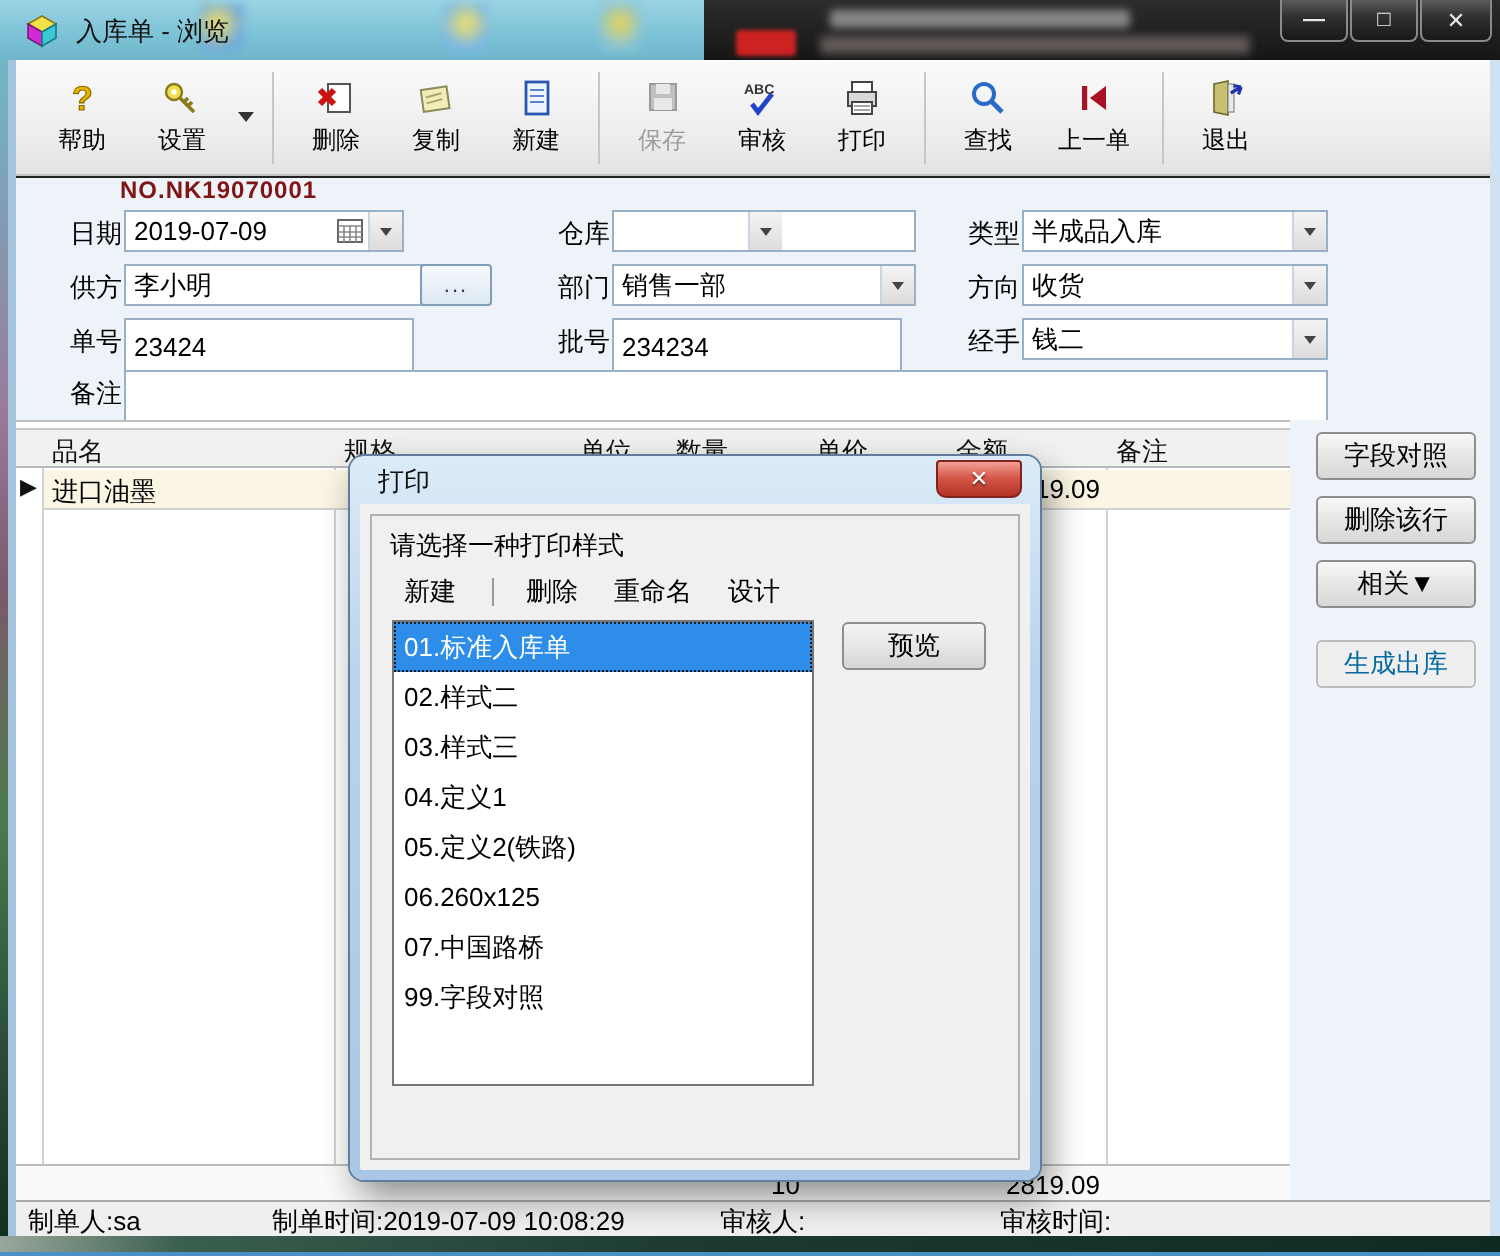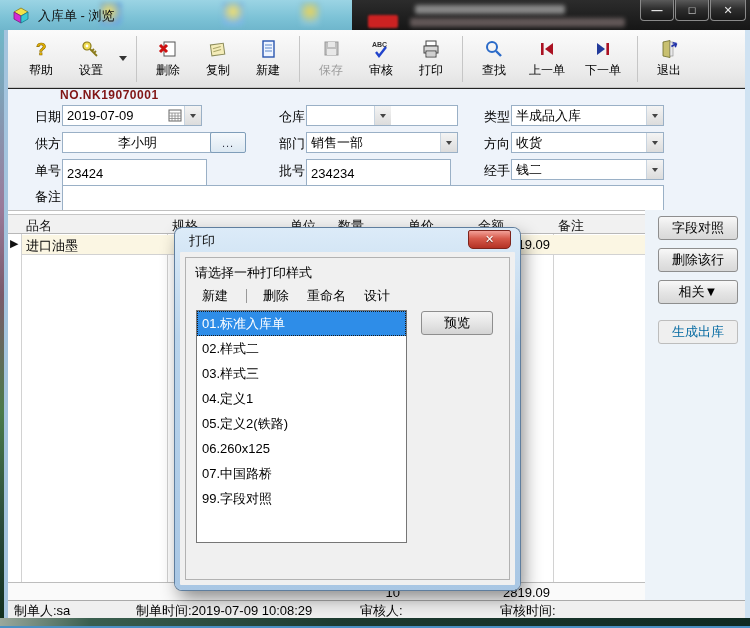--- a/index.html
+++ b/index.html
@@ -235,29 +235,20 @@
   </div>
   <div class="tbtn" style="width:56px">
     <span class="ticon">
       <svg width="20" height="20" viewBox="0 0 20 20">
           <rect x="4" y="4" width="2.6" height="12" fill="#aa1122"></rect>
           <polygon points="16,4 16,16 8,10" fill="#aa1122"></polygon>
         </svg>
     </span>
     <span>上一单</span>
   </div>
-  <div class="tbtn" style="width:56px">
-    <span class="ticon">
-      <svg width="20" height="20" viewBox="0 0 20 20">
-          <polygon points="4,4 4,16 12,10" fill="#223a9a"></polygon>
-          <rect x="13.4" y="4" width="2.6" height="12" fill="#aa1122"></rect>
-        </svg>
-    </span>
-    <span>下一单</span>
-  </div>
   <div class="tsep"></div>
   <div class="tbtn">
     <span class="ticon">
       <svg width="20" height="20" viewBox="0 0 20 20">
           <polygon points="4,3 11,1.5 11,18.5 4,17" fill="#c8c070" stroke="#6a6a2a" stroke-width="0.8"></polygon>
           <rect x="11" y="3" width="3" height="14" fill="#e8e8e8" stroke="#888" stroke-width="0.6"></rect>
           <path d="M12 6 L18 6 M18 6 L15 3.5 M18 6 L15 8.5" stroke="#2233aa" stroke-width="1.6" fill="none" transform="rotate(-30 15 6)"></path>
         </svg>
     </span>
     <span>退出</span>
@@ -287,21 +278,21 @@
   </div>
   <span class="flabel" style="left:476px; top:19px;">类型</span>
   <div class="field" style="left:503px; top:16px; width:153px;">
     <span class="val">半成品入库</span>
     <span class="combo-btn">
         <span class="tri-down"></span>
       </span>
   </div>
 
   <span class="flabel" style="left:27px; top:46px;">供方</span>
-  <div class="field" style="left:54px; top:43px; width:168px;text-align:center;">
+  <div class="field" style="left:54px; top:43px; width:168px;">
     <span class="val">李小明</span>
     <span class="combo-btn">
         <span class="tri-down"></span>
       </span>
   </div>
   <div class="dots-btn" style="left:202px; top:43px;">...</div>
   <span class="flabel" style="left:271px; top:46px;">部门</span>
   <div class="field" style="left:298px; top:43px; width:152px;">
     <span class="val">销售一部</span>
     <span class="combo-btn">

